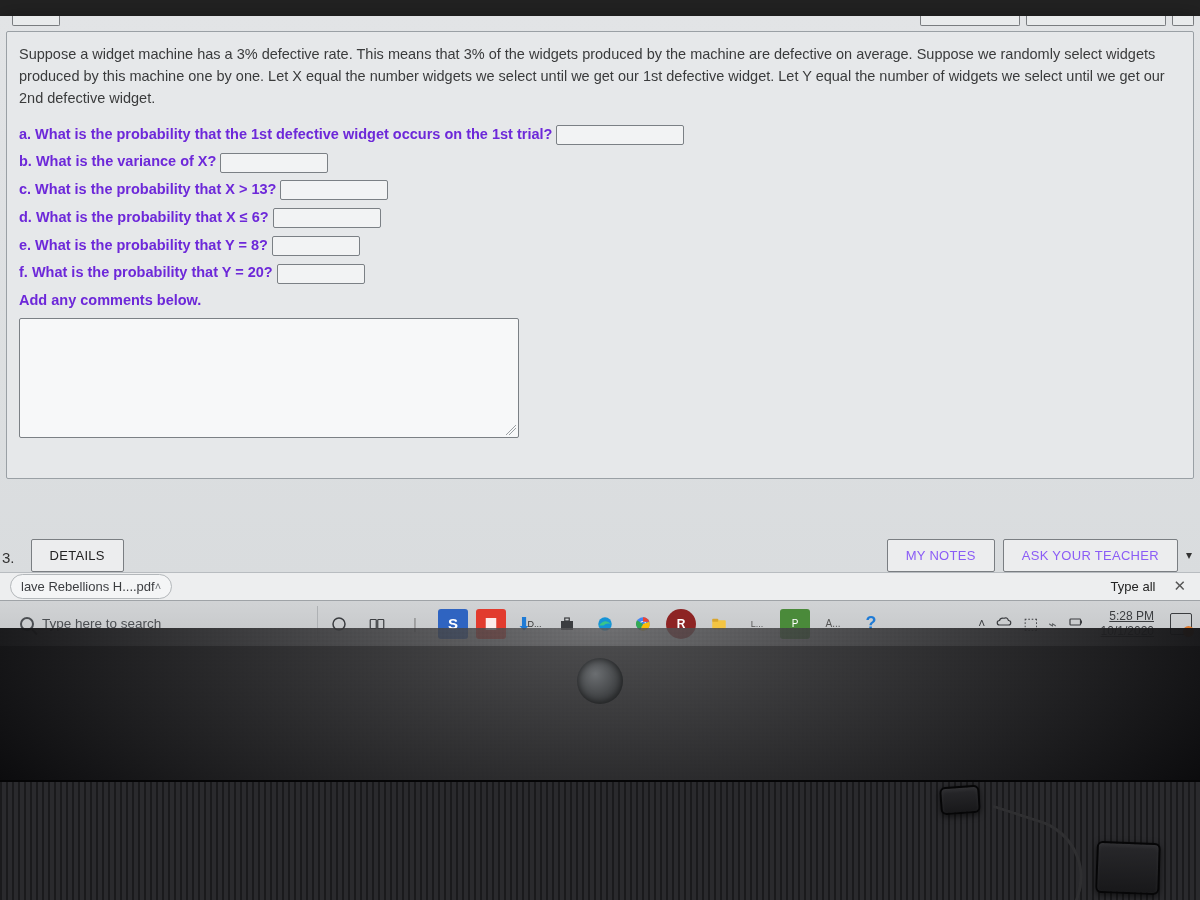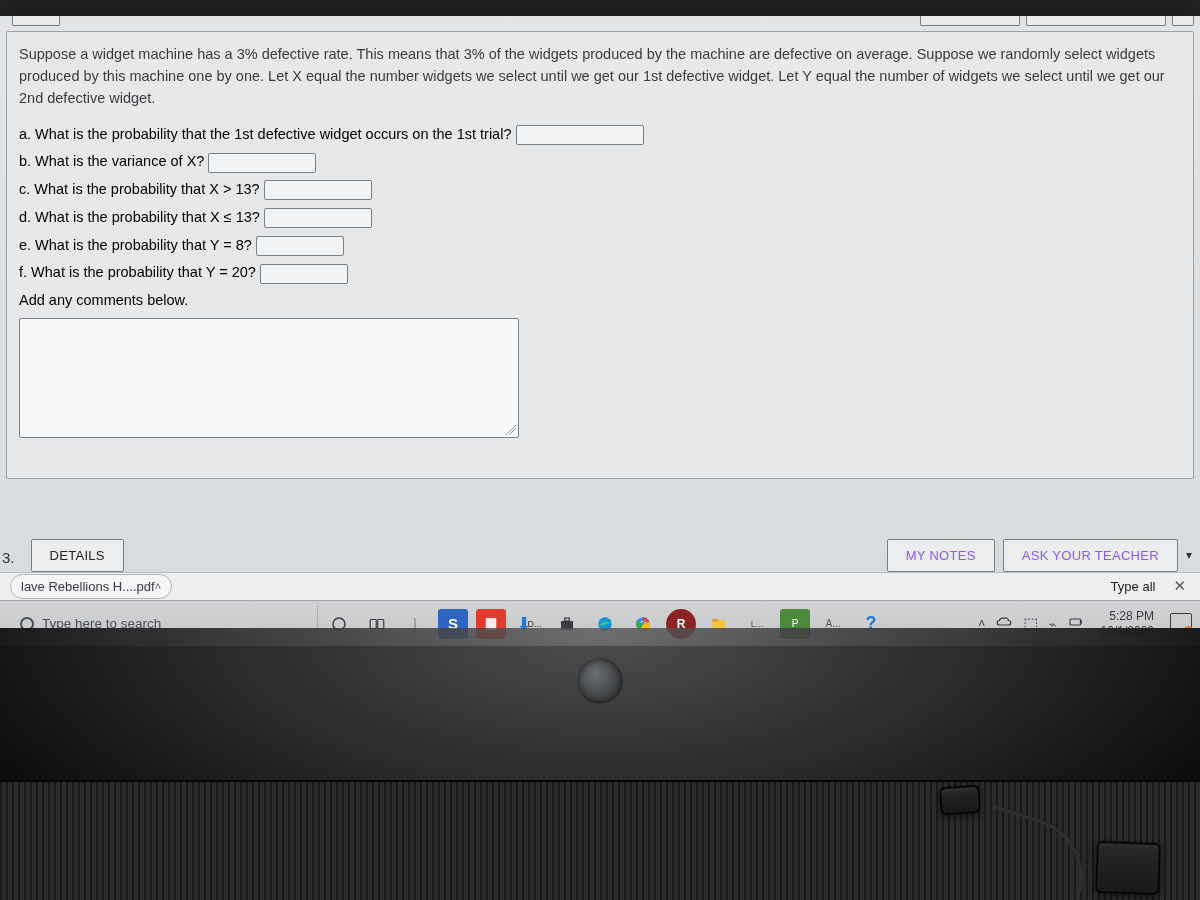--- a/index.html
+++ b/index.html
@@ -41,21 +41,21 @@
     border: 1px solid #9aa0a5;
     background: #e6e8ea;
     border-radius: 2px;
     padding: 12px 12px 40px 12px;
     font-size: 14.5px;
     color: #333435;
     line-height: 1.5;
   }
   .intro { margin-bottom: 14px; color: #3a3b3c;}
   .q-row { margin-bottom: 6px; }
-  .q-row label { color: #000000; }
+  .q-row label { color: #6d28d9; font-weight: bold; }
   .short-input {
     display: inline-block;
     border: 1px solid #7b8085;
     background: #f2f3f4;
     height: 20px;
     vertical-align: middle;
     border-radius: 2px;
   }
   .w140 { width: 128px; }
   .w110 { width: 108px; }
@@ -182,20 +182,21 @@
     display: flex;
     align-items: center;
     gap: 10px;
     color: #3b3d40;
   }
   .clock {
     text-align: right;
     font-size: 12px;
     line-height: 1.2;
     margin: 12px 6px;
+    text-decoration: underline;
   }
   .notif {
     width: 22px; height: 22px;
     border: 1.5px solid #3b3d40;
     border-radius: 2px;
     position: relative;
   }
   .notif::after {
     content: "";
     position: absolute;
@@ -278,21 +279,21 @@
     </div>
     <div class="q-row">
       <label>b. What is the variance of X?</label>
       <input class="short-input w110" style="">
     </div>
     <div class="q-row">
       <label>c. What is the probability that X &gt; 13?</label>
       <input class="short-input w110" style="">
     </div>
     <div class="q-row">
-      <label>d. What is the probability that X ≤ 13?</label>
+      <label>d. What is the probability that X ≤ 6?</label>
       <input class="short-input w110" style="">
     </div>
     <div class="q-row">
       <label>e. What is the probability that Y = 8?</label>
       <input class="short-input w90" style="">
     </div>
     <div class="q-row">
       <label>f. What is the probability that Y = 20?</label>
       <input class="short-input w90" style="">
     </div>

